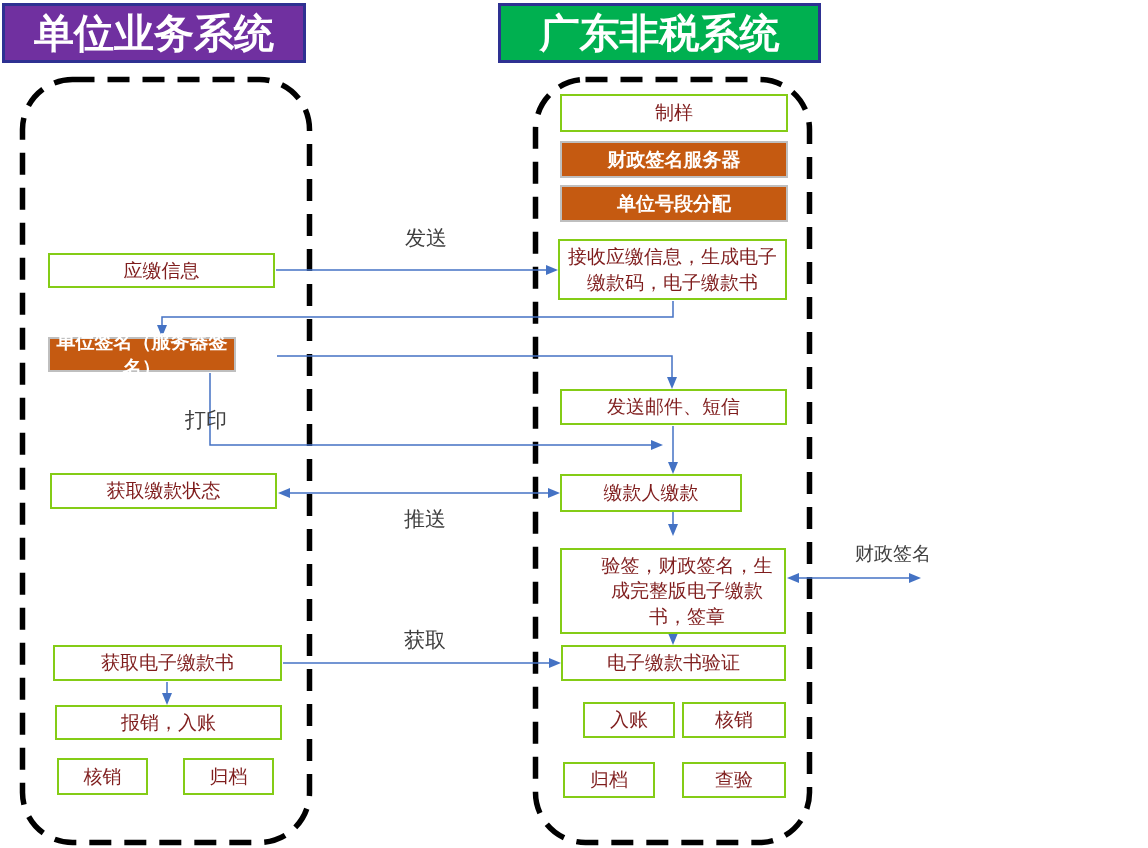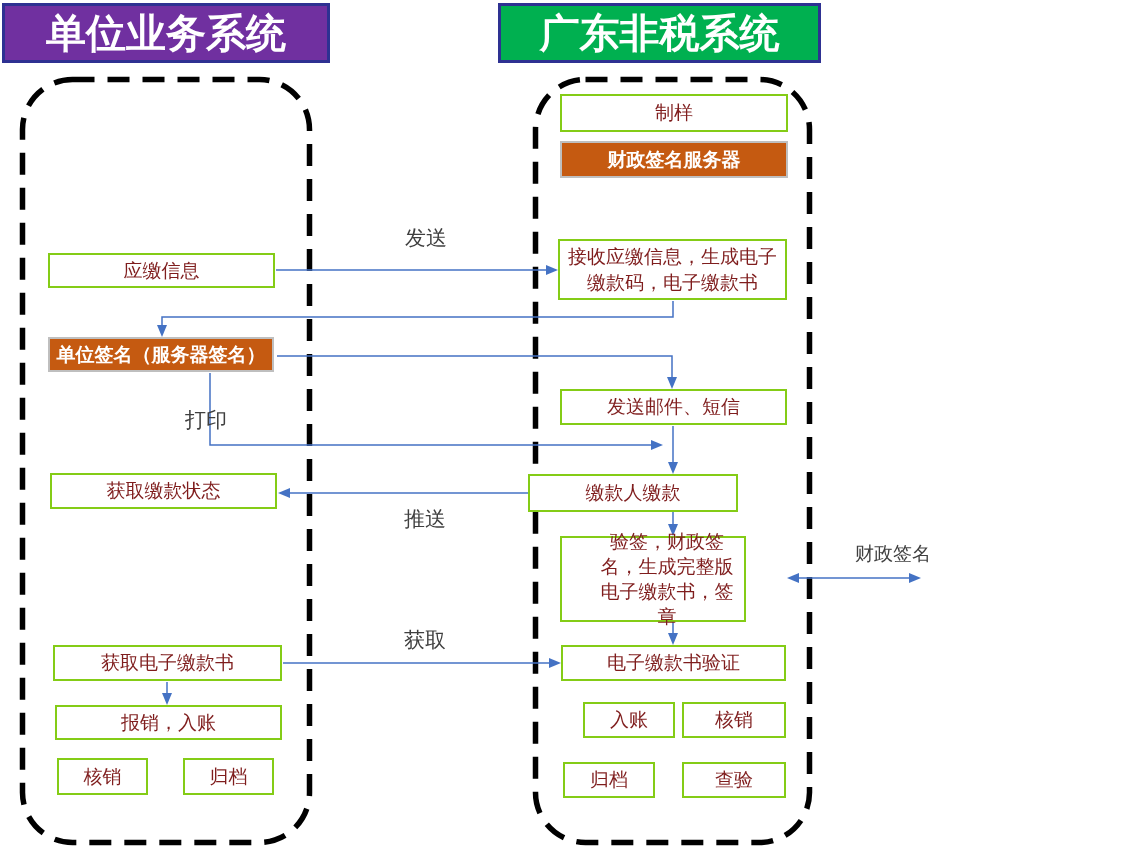--- a/index.html
+++ b/index.html
@@ -42,37 +42,38 @@
     <path d="M210,373 V445 H652" fill="none" stroke="#4472C4" stroke-width="1.5" marker-end="url(#ah)"></path>
     <path d="M673,426 V463" fill="none" stroke="#4472C4" stroke-width="1.5" marker-end="url(#ah)"></path>
     <path d="M289,493 H549" fill="none" stroke="#4472C4" stroke-width="1.5" marker-start="url(#ah)" marker-end="url(#ah)"></path>
     <path d="M673,512 V525" fill="none" stroke="#4472C4" stroke-width="1.5" marker-end="url(#ah)"></path>
     <path d="M798,578 H910" fill="none" stroke="#4472C4" stroke-width="1.5" marker-start="url(#ah)" marker-end="url(#ah)"></path>
     <path d="M673,622 V634" fill="none" stroke="#4472C4" stroke-width="1.5" marker-end="url(#ah)"></path>
     <path d="M283,663 H550" fill="none" stroke="#4472C4" stroke-width="1.5" marker-end="url(#ah)"></path>
     <path d="M167,682 V694" fill="none" stroke="#4472C4" stroke-width="1.5" marker-end="url(#ah)"></path>
   </svg>
 
-  <div class="hdr purple" style="left:2px;top:3px;width:328px;height:60px;">单位业务系统</div>
+  <div class="hdr purple" style="left:2px;top:3px;width:304px;height:60px;">单位业务系统</div>
   <div class="hdr green" style="left:498px;top:3px;width:323px;height:60px;">广东非税系统</div>
 
   <div class="box" style="left:48px;top:253px;width:227px;height:35px;">应缴信息</div>
-  <div class="box orange" style="left:48px;top:337px;width:226px;height:35px;">单位签名（服务器签名）</div>
+  <div class="box orange" style="left:48px;top:337px;width:188px;height:35px;">单位签名（服务器签名）</div>
   <div class="box" style="left:50px;top:473px;width:227px;height:36px;">获取缴款状态</div>
   <div class="box" style="left:53px;top:645px;width:229px;height:36px;">获取电子缴款书</div>
   <div class="box" style="left:55px;top:705px;width:227px;height:35px;">报销，入账</div>
   <div class="box" style="left:57px;top:758px;width:91px;height:37px;">核销</div>
   <div class="box" style="left:183px;top:758px;width:91px;height:37px;">归档</div>
 
   <div class="box" style="left:560px;top:94px;width:228px;height:38px;">制样</div>
   <div class="box orange" style="left:560px;top:141px;width:228px;height:37px;">财政签名服务器</div>
+  <div class="box orange" style="left:560px;top:185px;width:228px;height:37px;">单位号段分配</div>
   <div class="box multiline" style="left:558px;top:239px;width:229px;height:61px;">接收应缴信息，生成电子缴款码，电子缴款书</div>
   <div class="box" style="left:560px;top:389px;width:227px;height:36px;">发送邮件、短信</div>
-  <div class="box" style="left:528px;top:474px;width:210px;height:38px;">缴款人缴款</div>
-  <div class="box multiline" style="left:560px;top:536px;width:186px;height:86px;padding-left:34px;">验签，财政签名，生成完整版电子缴款书，签章</div>
+  <div class="box" style="left:560px;top:474px;width:182px;height:38px;">缴款人缴款</div>
+  <div class="box multiline" style="left:560px;top:548px;width:226px;height:86px;padding-left:34px;">验签，财政签名，生成完整版电子缴款书，签章</div>
   <div class="box" style="left:561px;top:645px;width:225px;height:36px;">电子缴款书验证</div>
   <div class="box" style="left:563px;top:702px;width:92px;height:36px;margin-left:20px;">入账</div>
   <div class="box" style="left:682px;top:702px;width:104px;height:36px;">核销</div>
   <div class="box" style="left:563px;top:762px;width:92px;height:36px;">归档</div>
   <div class="box" style="left:682px;top:762px;width:104px;height:36px;">查验</div>
 
 
   <div class="lbl" style="left:376px;top:224px;">发送</div>
   <div class="lbl" style="left:156px;top:406px;">打印</div>
   <div class="lbl" style="left:375px;top:505px;">推送</div>

